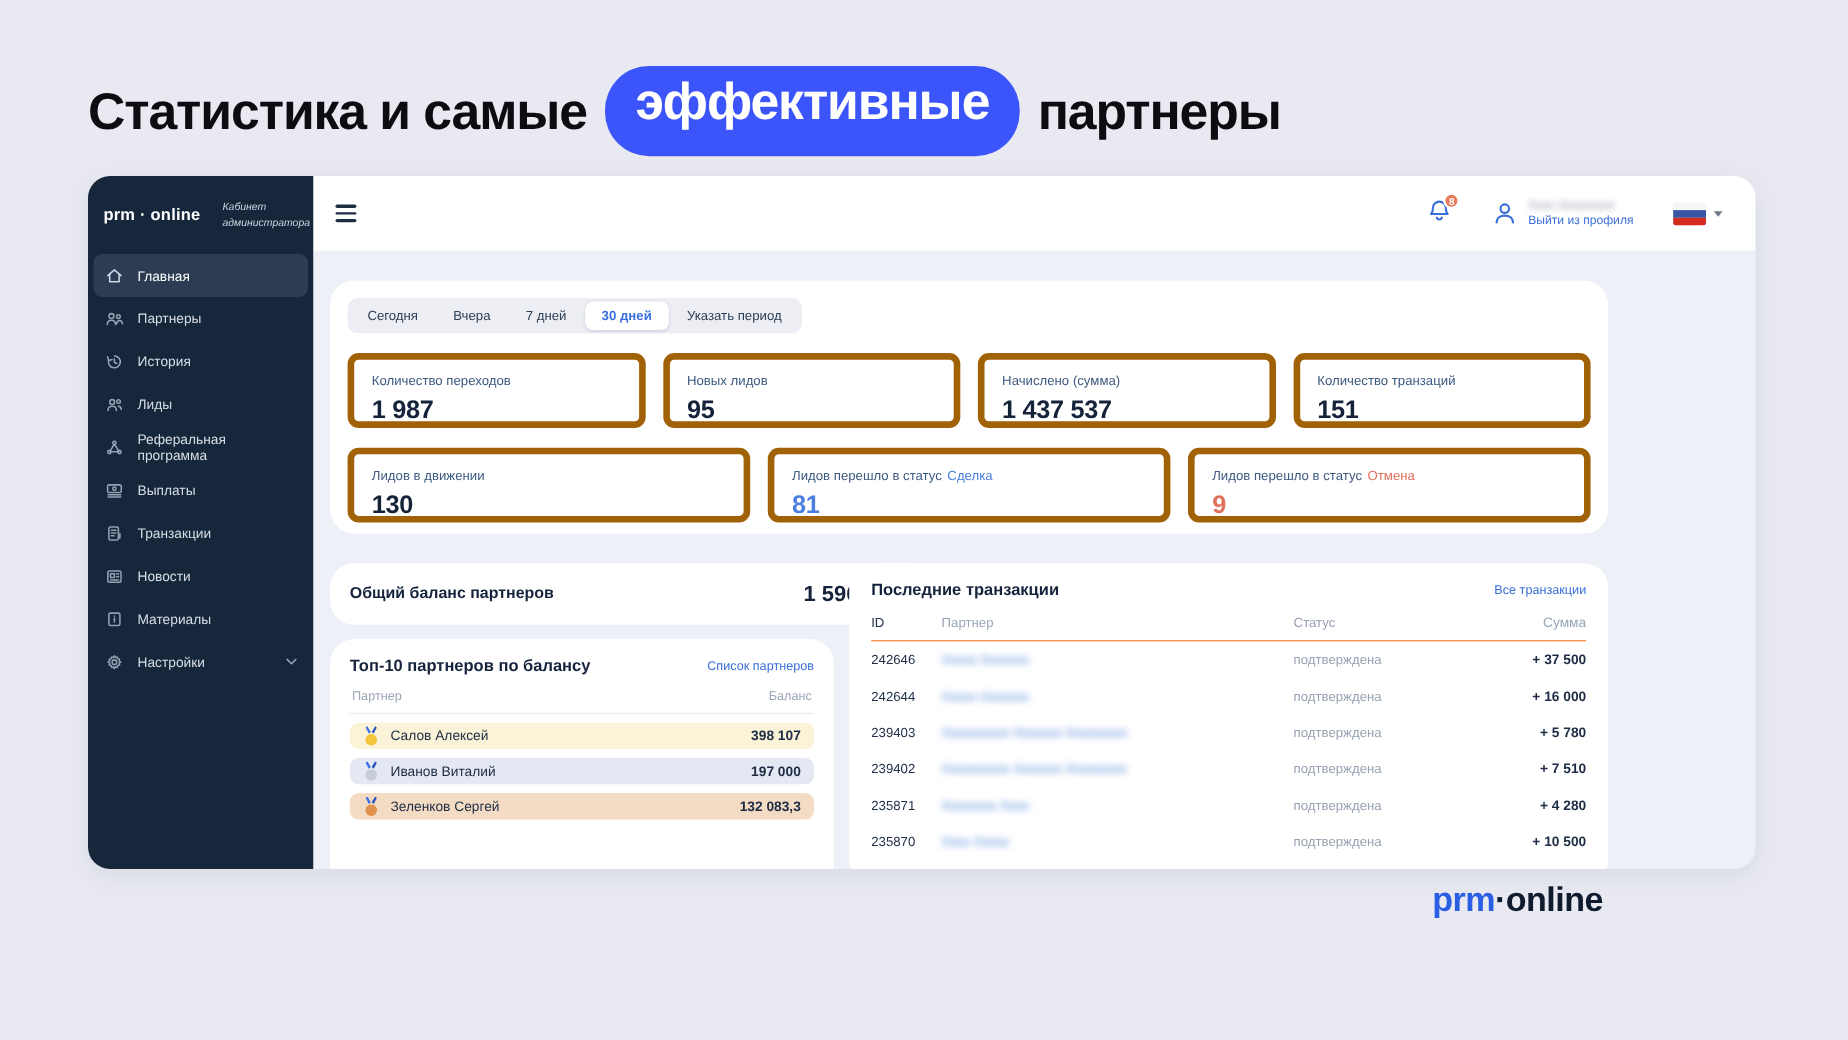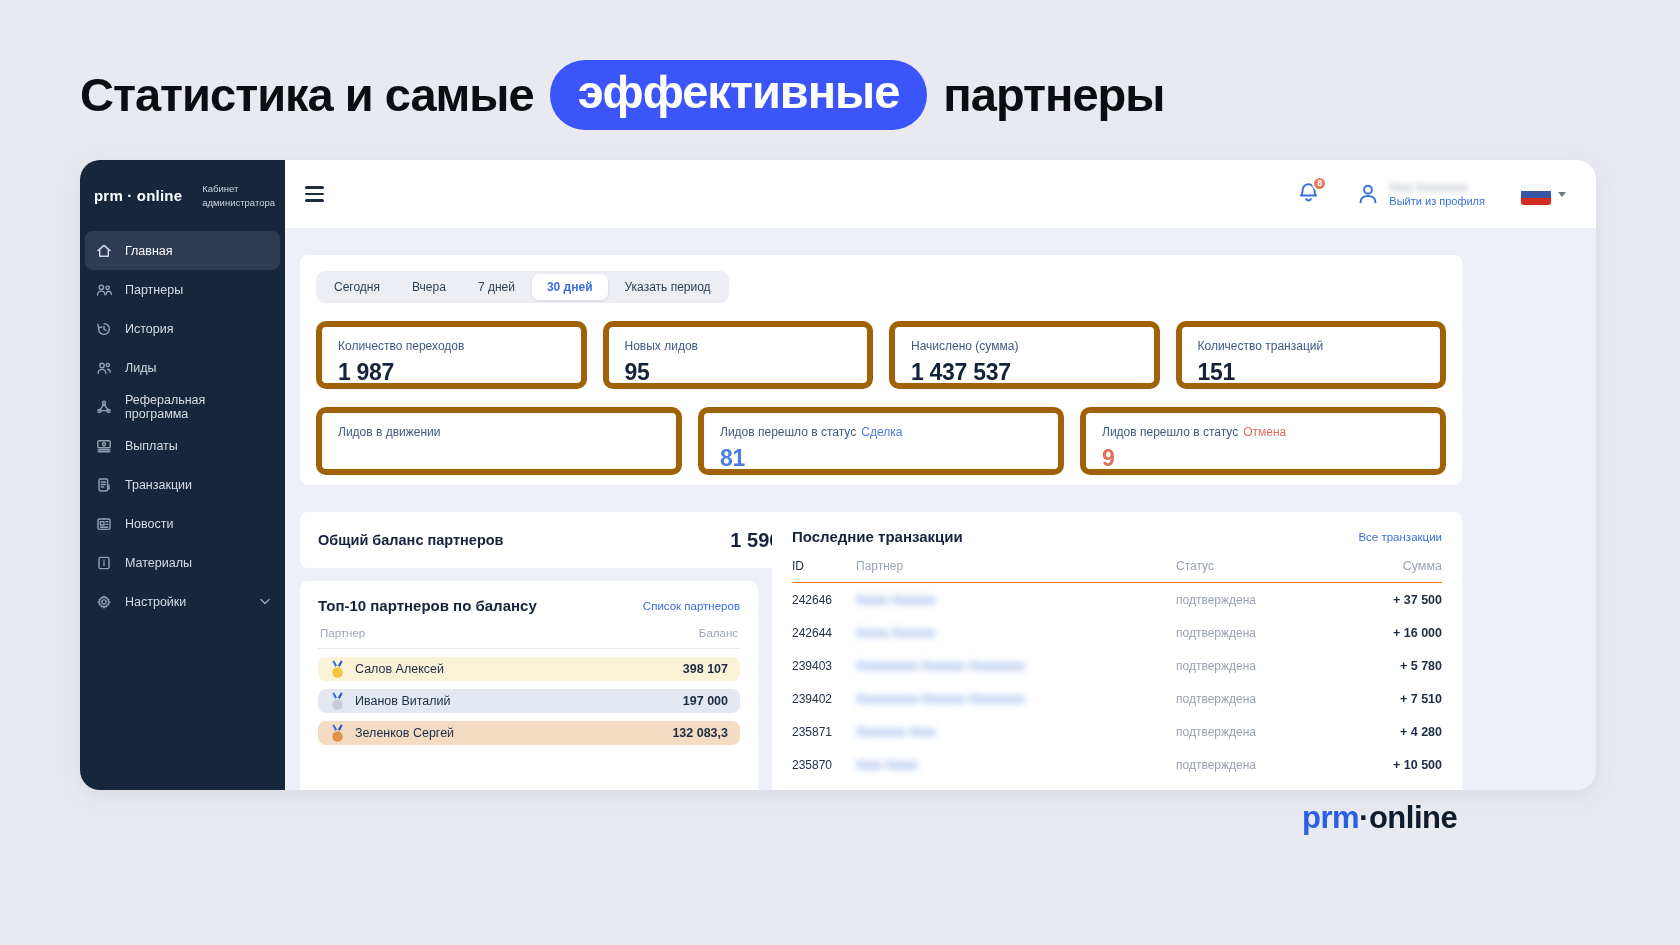--- a/index.html
+++ b/index.html
@@ -14,21 +14,21 @@
 
   
   .headline {
     position:absolute; left:80px; top:60px;
     display:flex; align-items:center; gap:16px;
     font-size:47px; font-weight:700; letter-spacing:-1px; color:#0c0d10;
     white-space:nowrap;
   }
   .headline .pill {
     background:#3b55fb; color:#fff;
-    border-radius:40px; padding:6px 28px 12px 28px;
+    border-radius:40px; padding:6px 28px 24px 28px;
     line-height:1.1;
   }
 
   
   .app-window {
     position:absolute; left:80px; top:160px;
     width:1516px; height:630px;
     background:#edf0f6;
     border-radius:20px;
     box-shadow:0 6px 24px rgba(25,40,80,.08);
@@ -40,21 +40,21 @@
     width:205px; flex-shrink:0;
     background:#16263b;
     display:flex; flex-direction:column;
   }
   .sidebar-header {
     height:71px; display:flex; align-items:center; gap:10px;
     padding:0 14px;
   }
   .logo-text { color:#fff; font-size:15px; font-weight:700; letter-spacing:.2px; white-space:nowrap; }
   .logo-divider { width:1px; height:32px; background:rgba(255,255,255,.25); }
-  .cabinet { font-size:9.5px; line-height:1.4; color:#ccd4df; }
+  .cabinet { font-size:9.5px; line-height:1.4; color:#ccd4df;font-style:italic; }
   .menu { padding:0 5px; }
   .menu-item {
     display:flex; align-items:center; gap:12px;
     height:39px; padding:0 10px; border-radius:8px;
     color:#d7dde6; font-size:12.5px; cursor:pointer;
   }
   .menu-item.active { background:#2d3c53; color:#fff; }
   .menu-item svg { flex-shrink:0; }
   .menu-item .chev { margin-left:auto; }
 
@@ -81,21 +81,21 @@
   .user-name { font-size:11px; color:#8b93a3; filter:blur(3px); }
   .logout { font-size:11px; color:#3a6fd8; cursor:pointer; }
   .flag-block { display:flex; align-items:center; gap:7px; cursor:pointer; }
   .flag { width:30px; height:21px; border-radius:3px; overflow:hidden; box-shadow:0 0 0 1px #e2e6ee inset; }
   .flag div { height:7px; }
   .flag .w { background:#f6f7f9; } .flag .b { background:#3757a5; } .flag .r { background:#d52b1e; }
   .caret { width:0; height:0; border-left:4.5px solid transparent; border-right:4.5px solid transparent; border-top:5px solid #6b7686; }
 
   
   .content { flex:1; position:relative; background:#edf0f6; }
-  .panel { position:absolute; background:#fff; border-radius:8px; }
+  .panel { position:absolute; background:#fff; border-radius:22px; }
 
   
   .stats-panel { left:15px; top:27px; width:1162px; height:230px; padding:16px; }
   .tabs {
     display:inline-flex; background:#eceef4; border-radius:9px; padding:3px; gap:2px;
   }
   .tab {
     font-size:12px; color:#2c3e55; padding:6px 15px; border-radius:7px; cursor:pointer; white-space:nowrap;
   }
   .tab.active { background:#fff; color:#3b6fe0; font-weight:700; box-shadow:0 1px 3px rgba(30,40,80,.12); }
@@ -356,20 +356,21 @@
           </div>
           <div class="stat-card">
             <div class="stat-label">Количество транзаций</div>
             <div class="stat-value">151</div>
           </div>
         </div>
 
         <div class="cards-row">
           <div class="stat-card">
             <div class="stat-label">Лидов в движении</div>
+            <div class="stat-value">130</div>
           </div>
           <div class="stat-card">
             <div class="stat-label">
               <span>Лидов перешло в статус</span>
               <span class="t-blue">Сделка</span>
             </div>
             <div class="stat-value t-blue">81</div>
           </div>
           <div class="stat-card">
             <div class="stat-label">

